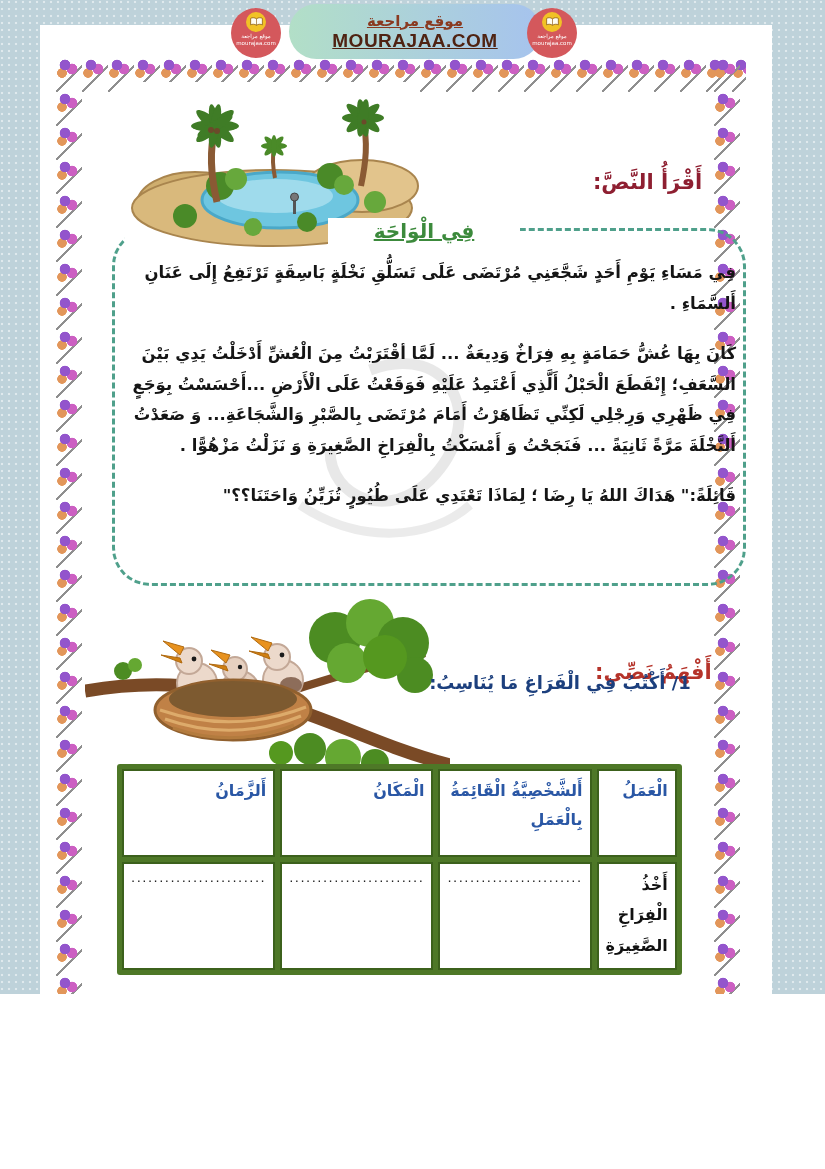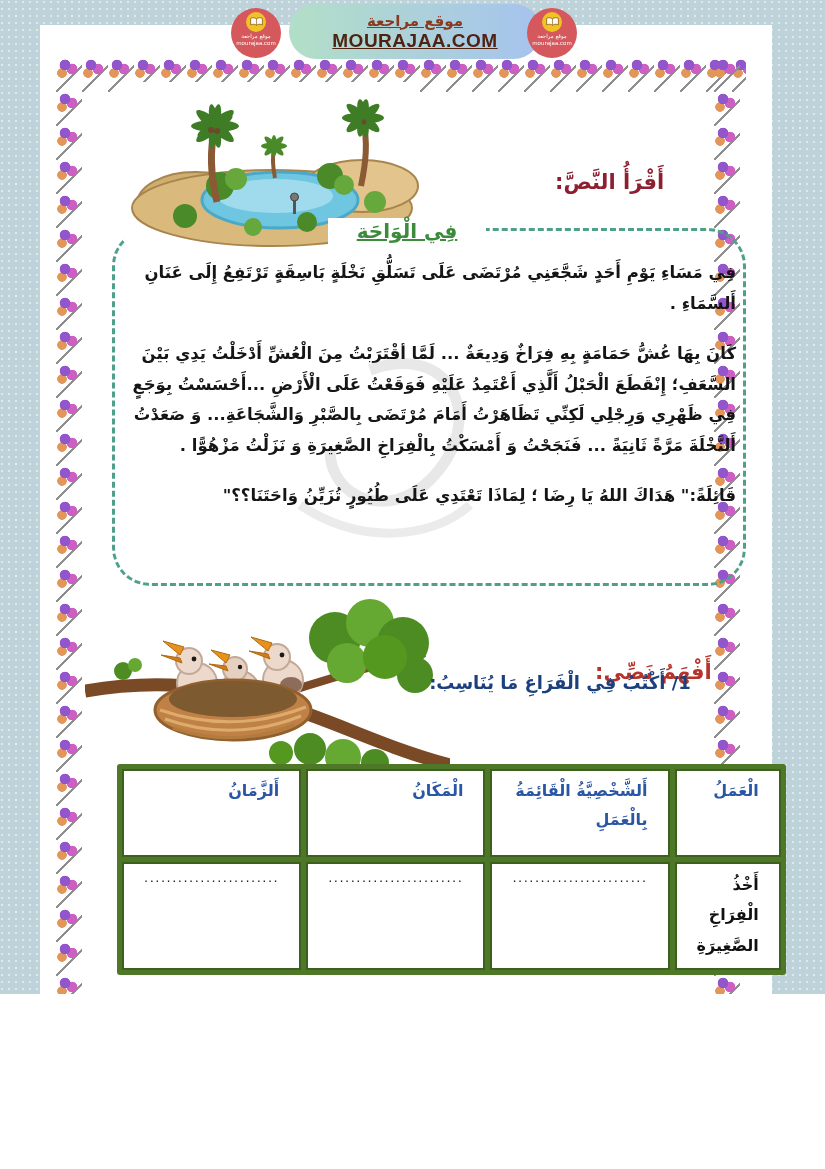--- a/index.html
+++ b/index.html
@@ -41,25 +41,25 @@
   .badge{
     position:absolute;width:50px;height:50px;border-radius:50%;background:#d4585c;z-index:6;
     display:flex;flex-direction:column;align-items:center;justify-content:flex-start;
   }
   .badge-book{width:20px;height:20px;border-radius:50%;background:#f1c226;margin-top:4px;
     display:flex;align-items:center;justify-content:center;}
   .badge-t1{font-size:5.5px;color:#ffffff;direction:rtl;line-height:1.2;margin-top:1px;}
   .badge-t2{font-size:5.5px;color:#ffffff;line-height:1.2;}
 
   
-  .h-read{position:absolute;left:555px;top:170px;width:185px;text-align:left;direction:rtl;
+  .h-read{position:absolute;left:555px;top:170px;width:185px;text-align:center;direction:rtl;
     font-size:21px;font-weight:bold;color:#8e1f31;z-index:3;}
   .h-title{position:absolute;left:328px;top:218px;width:152px;text-align:center;direction:rtl;
     font-size:20px;font-weight:bold;color:#3c8a3c;text-decoration:underline;background:#ffffff;
-    padding:1px 3px;z-index:4;}
+    padding:1px 20px;z-index:4;}
   .h-understand{position:absolute;left:595px;top:660px;width:150px;text-align:left;direction:rtl;
     font-size:21px;font-weight:bold;color:#b5332a;z-index:3;}
   .h-q1{position:absolute;left:380px;top:672px;width:360px;text-align:center;direction:rtl;
     font-size:18px;font-weight:bold;color:#1c3f7d;z-index:3;}
 
   
   .storybox{position:absolute;left:112px;top:228px;width:634px;height:358px;
     border:3px dashed #4fa08b;border-radius:38px;z-index:2;box-sizing:border-box;}
   .story{position:absolute;left:120px;top:258px;width:616px;direction:rtl;text-align:right;
     font-size:16.5px;font-weight:bold;color:#151515;line-height:1.85;z-index:3;}
@@ -67,21 +67,21 @@
 
   
   .oasis{position:absolute;left:125px;top:82px;z-index:3;}
   .nest{position:absolute;left:85px;top:583px;z-index:3;}
   .watermark{position:absolute;left:0;top:0;z-index:1;pointer-events:none;}
 
   
   .atable{position:absolute;left:117px;top:764px;width:556px;z-index:3;
     border-collapse:separate;border-spacing:5px;background:#4e7827;border-radius:3px;}
   .atable td{background:#ffffff;border:2px solid #3c611c;vertical-align:top;text-align:right;
-    padding:6px 20px;direction:rtl;}
+    padding:6px 7px;direction:rtl;}
   .atable tr.thead td{height:72px;color:#2a57a5;font-weight:bold;font-size:16px;line-height:1.8;}
   .atable tr.tbody td{height:92px;}
   .cell-label{color:#111;font-weight:bold;font-size:16px;line-height:1.9;}
   .cell-dots{color:#222;font-size:13px;letter-spacing:1.5px;font-weight:normal;padding-top:10px;}
   .col-c1{width:124px;}.col-c2{width:145px;}.col-c3{width:133px;}.col-c4{width:154px;}
 </style>
 </head>
 <body>
 
 <div class="canvas">

